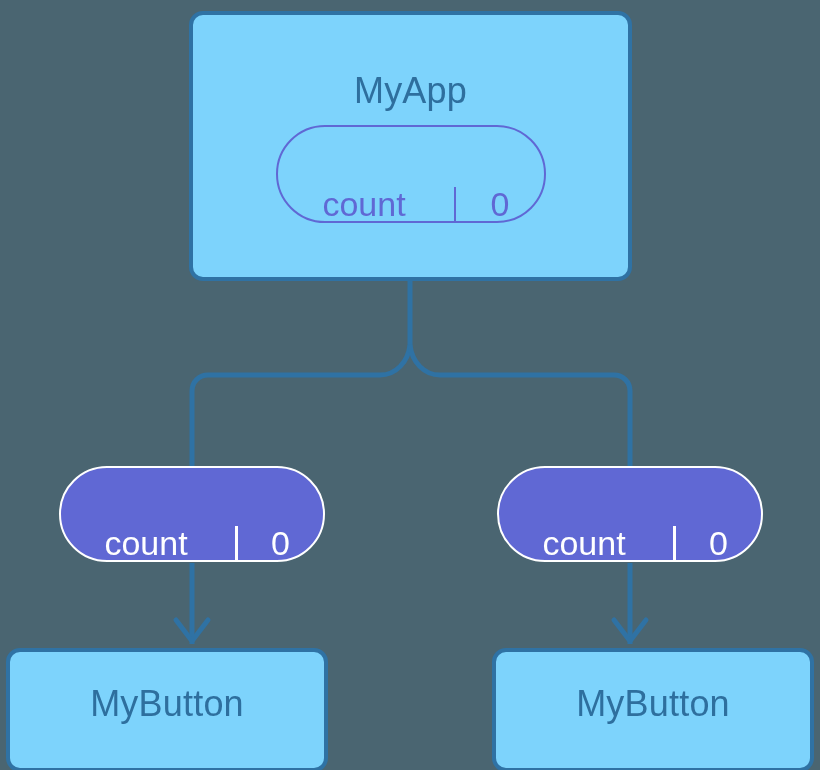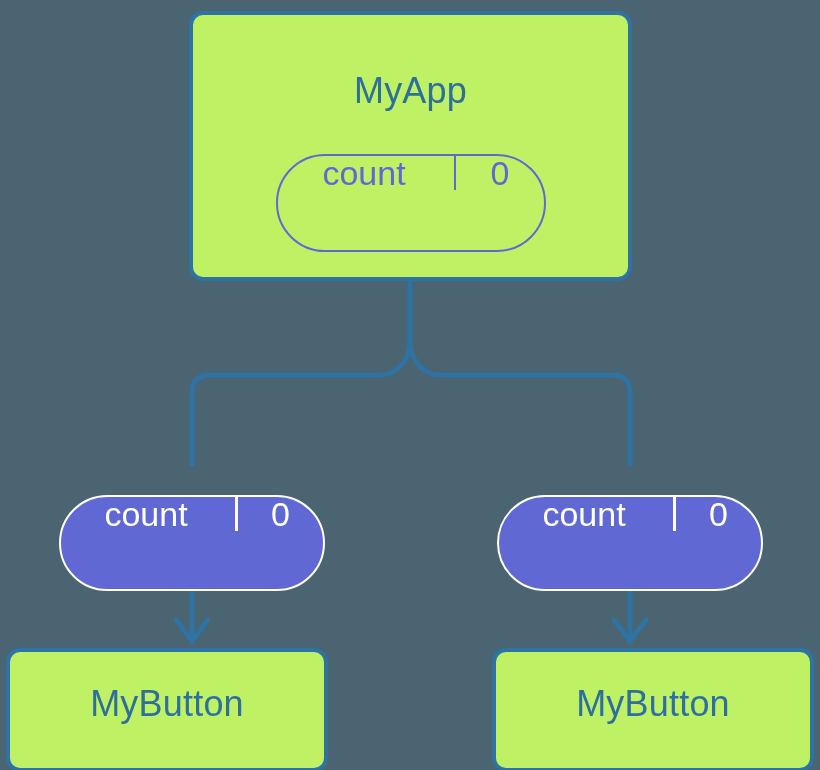--- a/index.html
+++ b/index.html
@@ -22,21 +22,21 @@
     position: absolute;
     left: 0;
     top: 0;
     width: 820px;
     height: 770px;
   }
 
   
   .comp-box {
     position: absolute;
-    background: #bef264;
+    background: #7dd3fc;
     border: 4px solid #2f72a4;
     border-radius: 14px;
     box-sizing: border-box;
   }
   .comp-title {
     color: #2e6f9e;
     font-size: 36px;
     font-weight: 400;
     letter-spacing: 0.2px;
     white-space: nowrap;
@@ -70,24 +70,23 @@
   .button-box .comp-title {
     position: relative;
     top: -6px;
   }
 
   
   .pill {
     position: absolute;
     box-sizing: border-box;
     display: flex;
-    align-items: flex-start;
+    align-items: flex-end;
     border-radius: 999px;
     overflow: hidden;
-    margin-top: 29px;
   }
   .pill .pill-key,
   .pill .pill-val {
     display: flex;
     align-items: center;
     justify-content: center;
     font-size: 34px;
     line-height: 1;
     box-sizing: border-box;
   }

